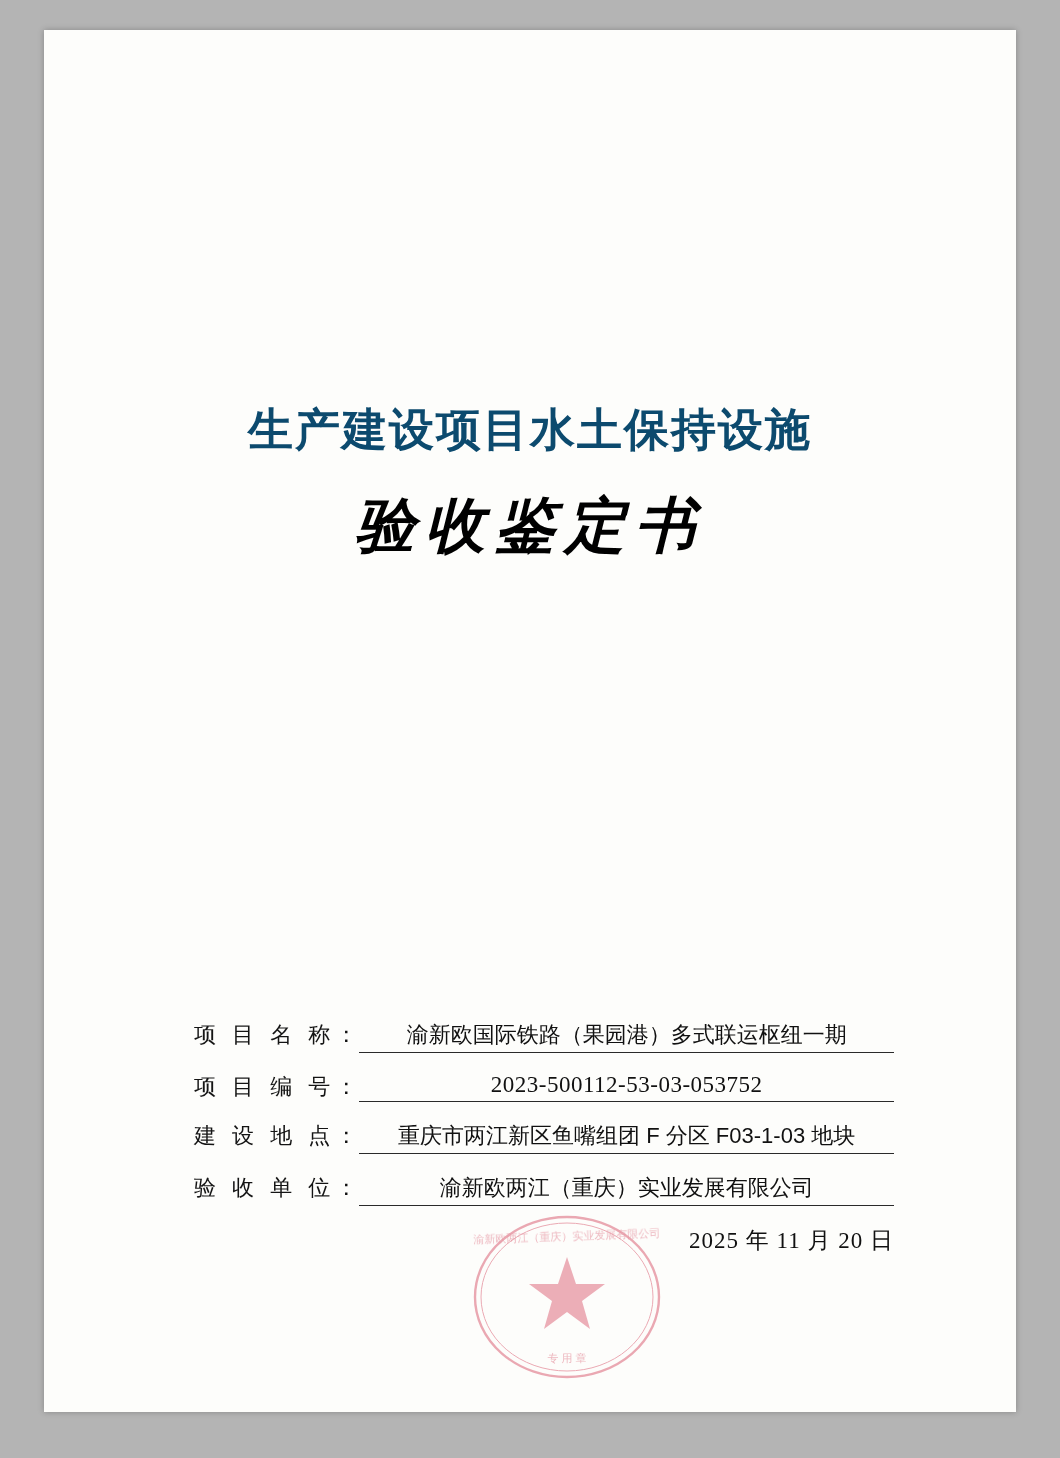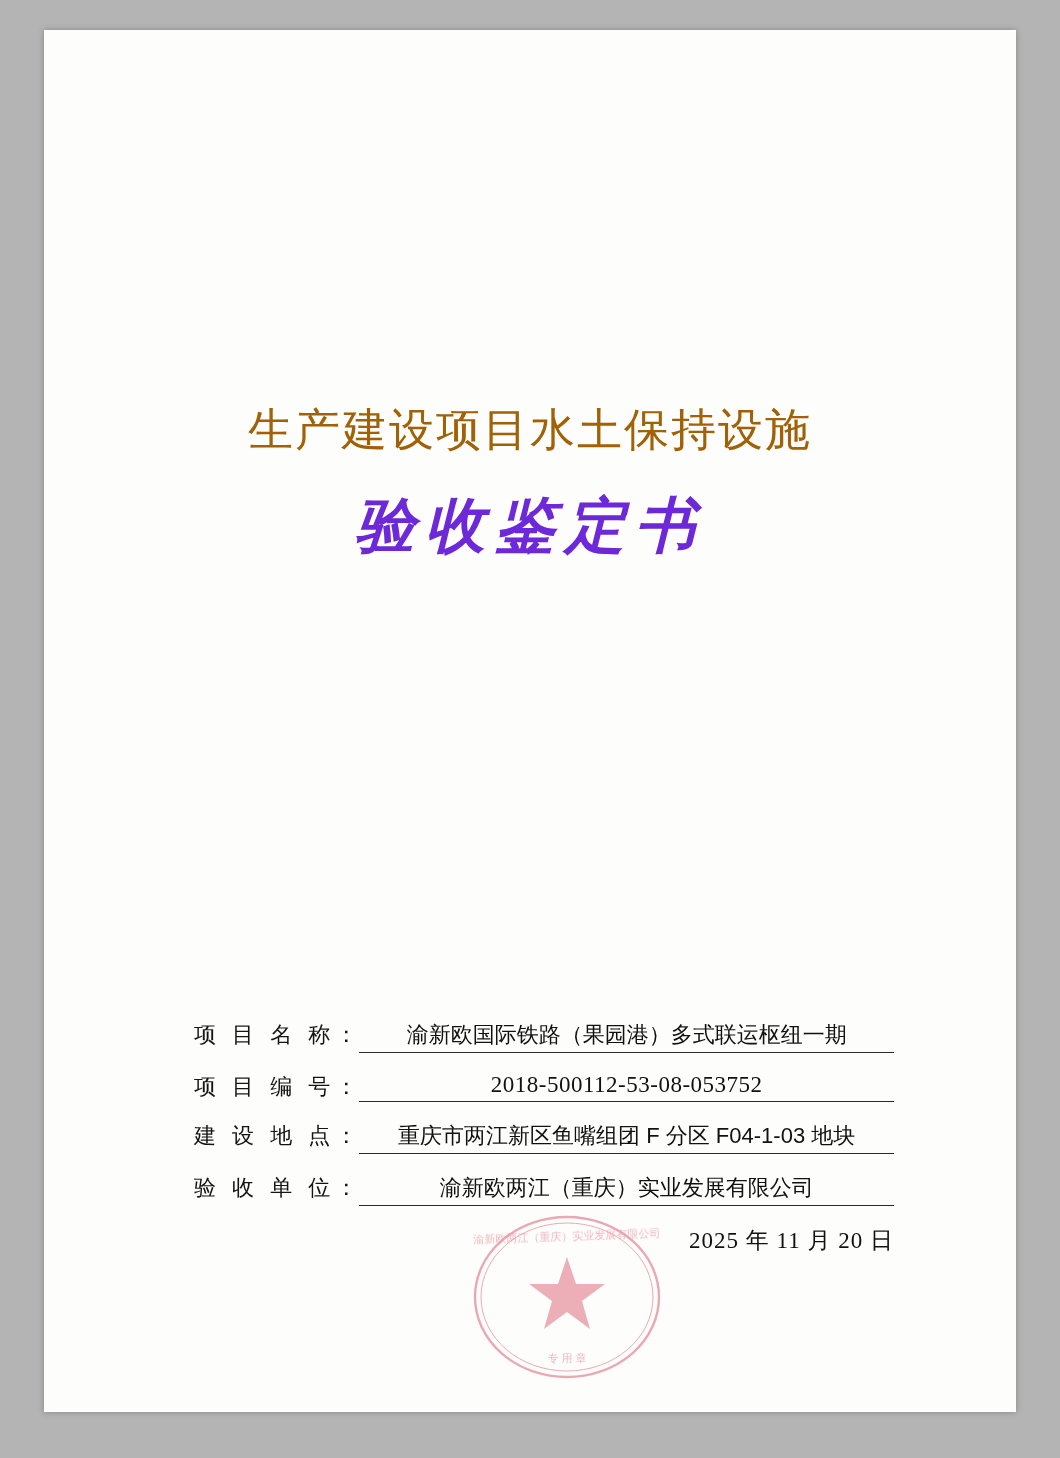--- a/index.html
+++ b/index.html
@@ -39,29 +39,29 @@
     position: absolute;
     left: 0;
     top: 370px;
     width: 100%;
     text-align: center;
   }
   .title-line1 {
     font-family: "Liberation Sans", sans-serif;
     font-size: 45px;
     letter-spacing: 2px;
-    color: #a16207;
-    font-weight: 400;
+    color: #0c4a6e;
+    font-weight: 700;
   }
   .title-line2 {
     margin-top: 26px;
     font-family: "Liberation Serif", serif;
     font-size: 60px;
     letter-spacing: 10px;
-    color: #6d28d9;
+    color: #000000;
     font-weight: 700;
     font-style: italic;
   }
 
   
   .fields {
     position: absolute;
     left: 150px;
     top: 990px;
     width: 700px;
@@ -137,27 +137,27 @@
 
         <div class="field-row">
           <span class="field-label">项 目 名 称</span>
           <span class="field-colon">：</span>
           <span class="field-value">渝新欧国际铁路（果园港）多式联运枢纽一期</span>
         </div>
 
         <div class="field-row">
           <span class="field-label">项 目 编 号</span>
           <span class="field-colon">：</span>
-          <span class="field-value serif">2018-500112-53-08-053752</span>
+          <span class="field-value serif">2023-500112-53-03-053752</span>
         </div>
 
         <div class="field-row">
           <span class="field-label">建 设 地 点</span>
           <span class="field-colon">：</span>
-          <span class="field-value">重庆市两江新区鱼嘴组团 F 分区 F04-1-03 地块</span>
+          <span class="field-value">重庆市两江新区鱼嘴组团 F 分区 F03-1-03 地块</span>
         </div>
 
         <div class="field-row">
           <span class="field-label">验 收 单 位</span>
           <span class="field-colon">：</span>
           <span class="field-value">渝新欧两江（重庆）实业发展有限公司</span>
         </div>
 
         <div class="date-row">2025 年 11 月 20 日</div>
       </div>

